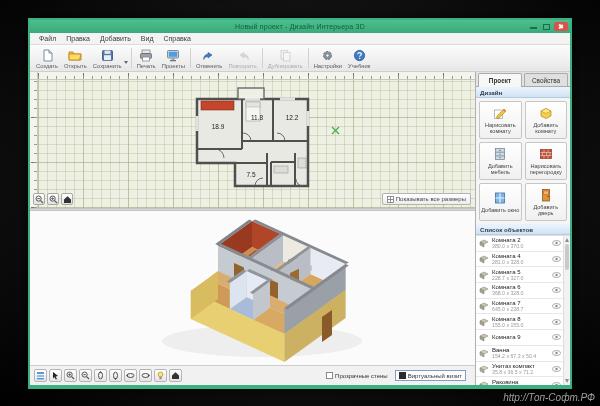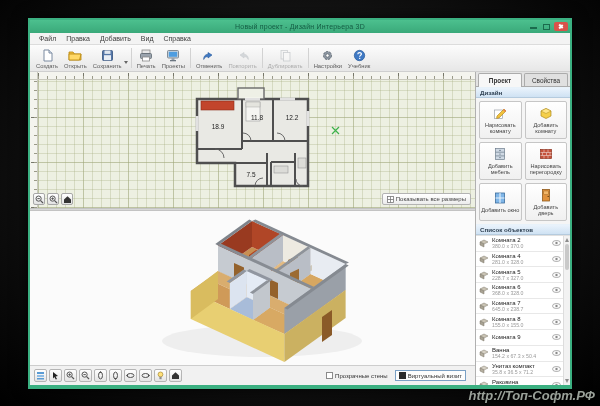--- a/index.html
+++ b/index.html
@@ -105,21 +105,21 @@
   .row { height:15.7px; display:flex; align-items:center; border-bottom:1px solid #e8e8e8; padding:0 2px 0 3px; background:#fff; }
   .row .txt { flex:1; min-width:0; margin-left:3px; }
   .oname { font-size:6px; color:#222; white-space:nowrap; overflow:hidden; }
   .odims { font-size:5.2px; color:#999; white-space:nowrap; }
   .scroll { position:absolute; right:0; top:0; bottom:0; width:7px; background:#f2f2f2; border-left:1px solid #ddd; }
   .scroll .thumb { position:absolute; left:1px; right:1px; top:8px; height:26px; background:#c9c9c9; border-radius:2px; }
   .scroll .up, .scroll .dn { position:absolute; left:1px; width:0; height:0; border-left:2.5px solid transparent; border-right:2.5px solid transparent; }
   .scroll .up { top:2px; border-bottom:4px solid #8d8d8d; }
   .scroll .dn { bottom:2px; border-top:4px solid #8d8d8d; }
 
-  .watermark { position:absolute; right:5px; bottom:3px; font-size:13px; font-weight:bold; font-style:italic;
+  .watermark { position:absolute; right:5px; bottom:3px; font-size:10px; font-weight:normal; font-style:italic;
                color:#9aa199; text-shadow:0 1px 1px #000; }
 </style>
 </head>
 <body>
 
 <div class="stage">
   <div class="app">
 
     <div class="titlebar">
       <span class="title">Новый проект - Дизайн Интерьера 3D</span>

